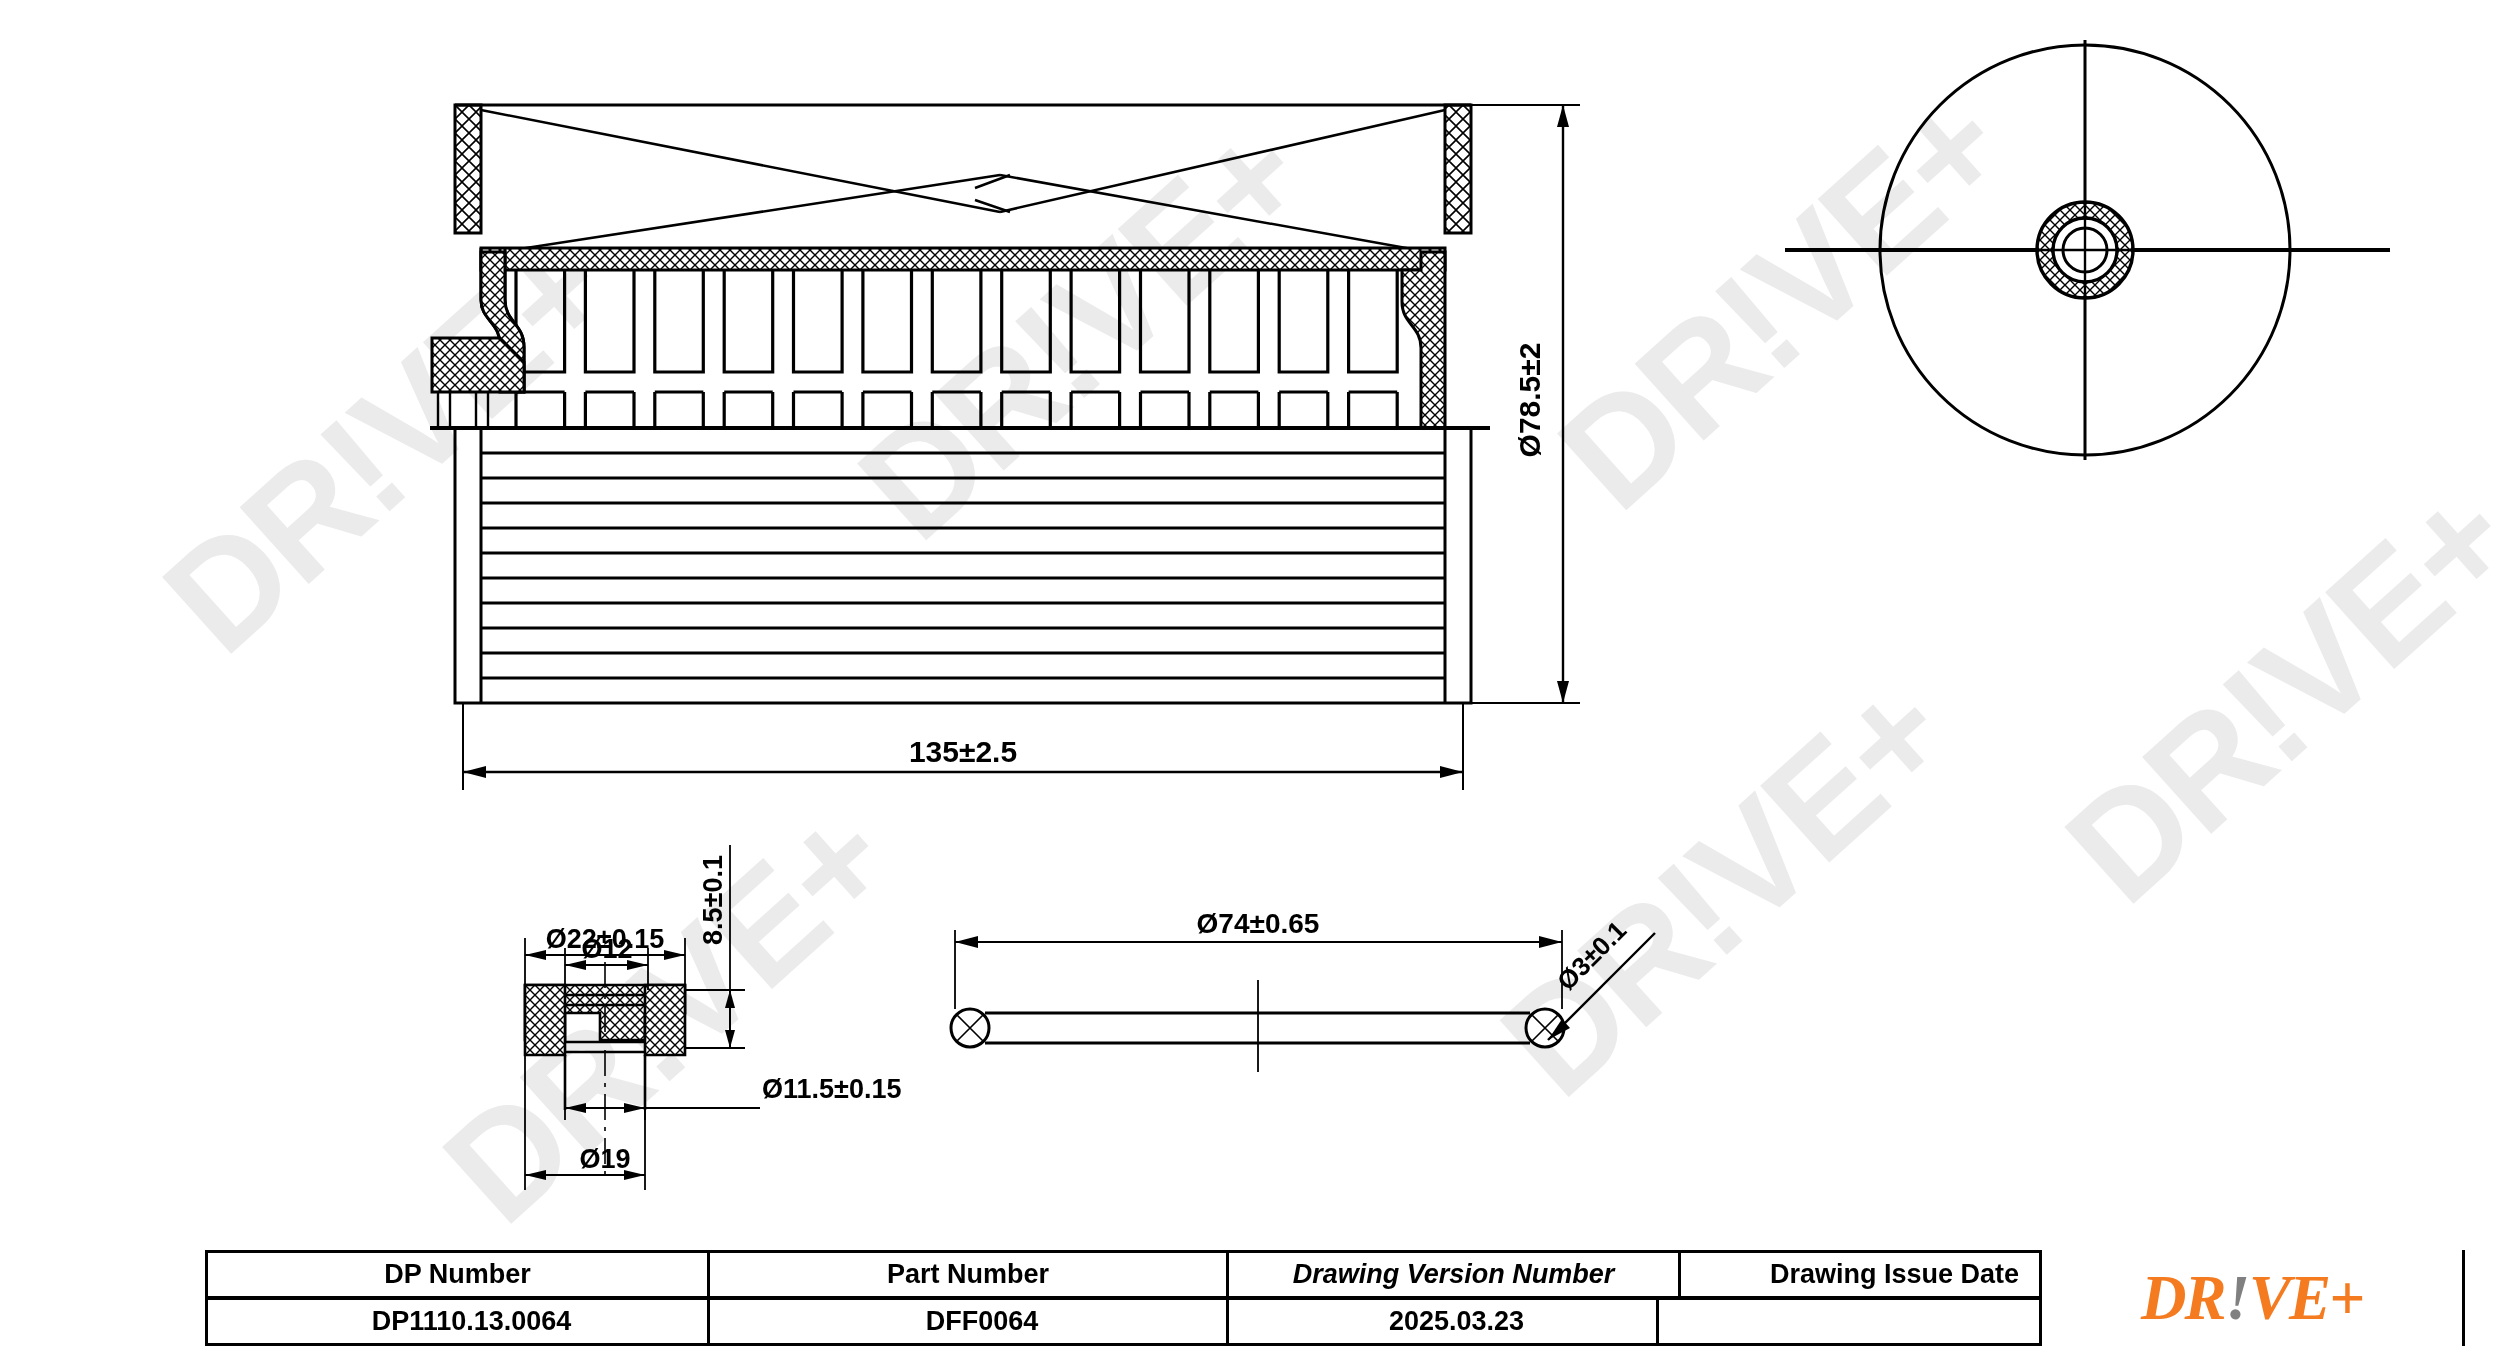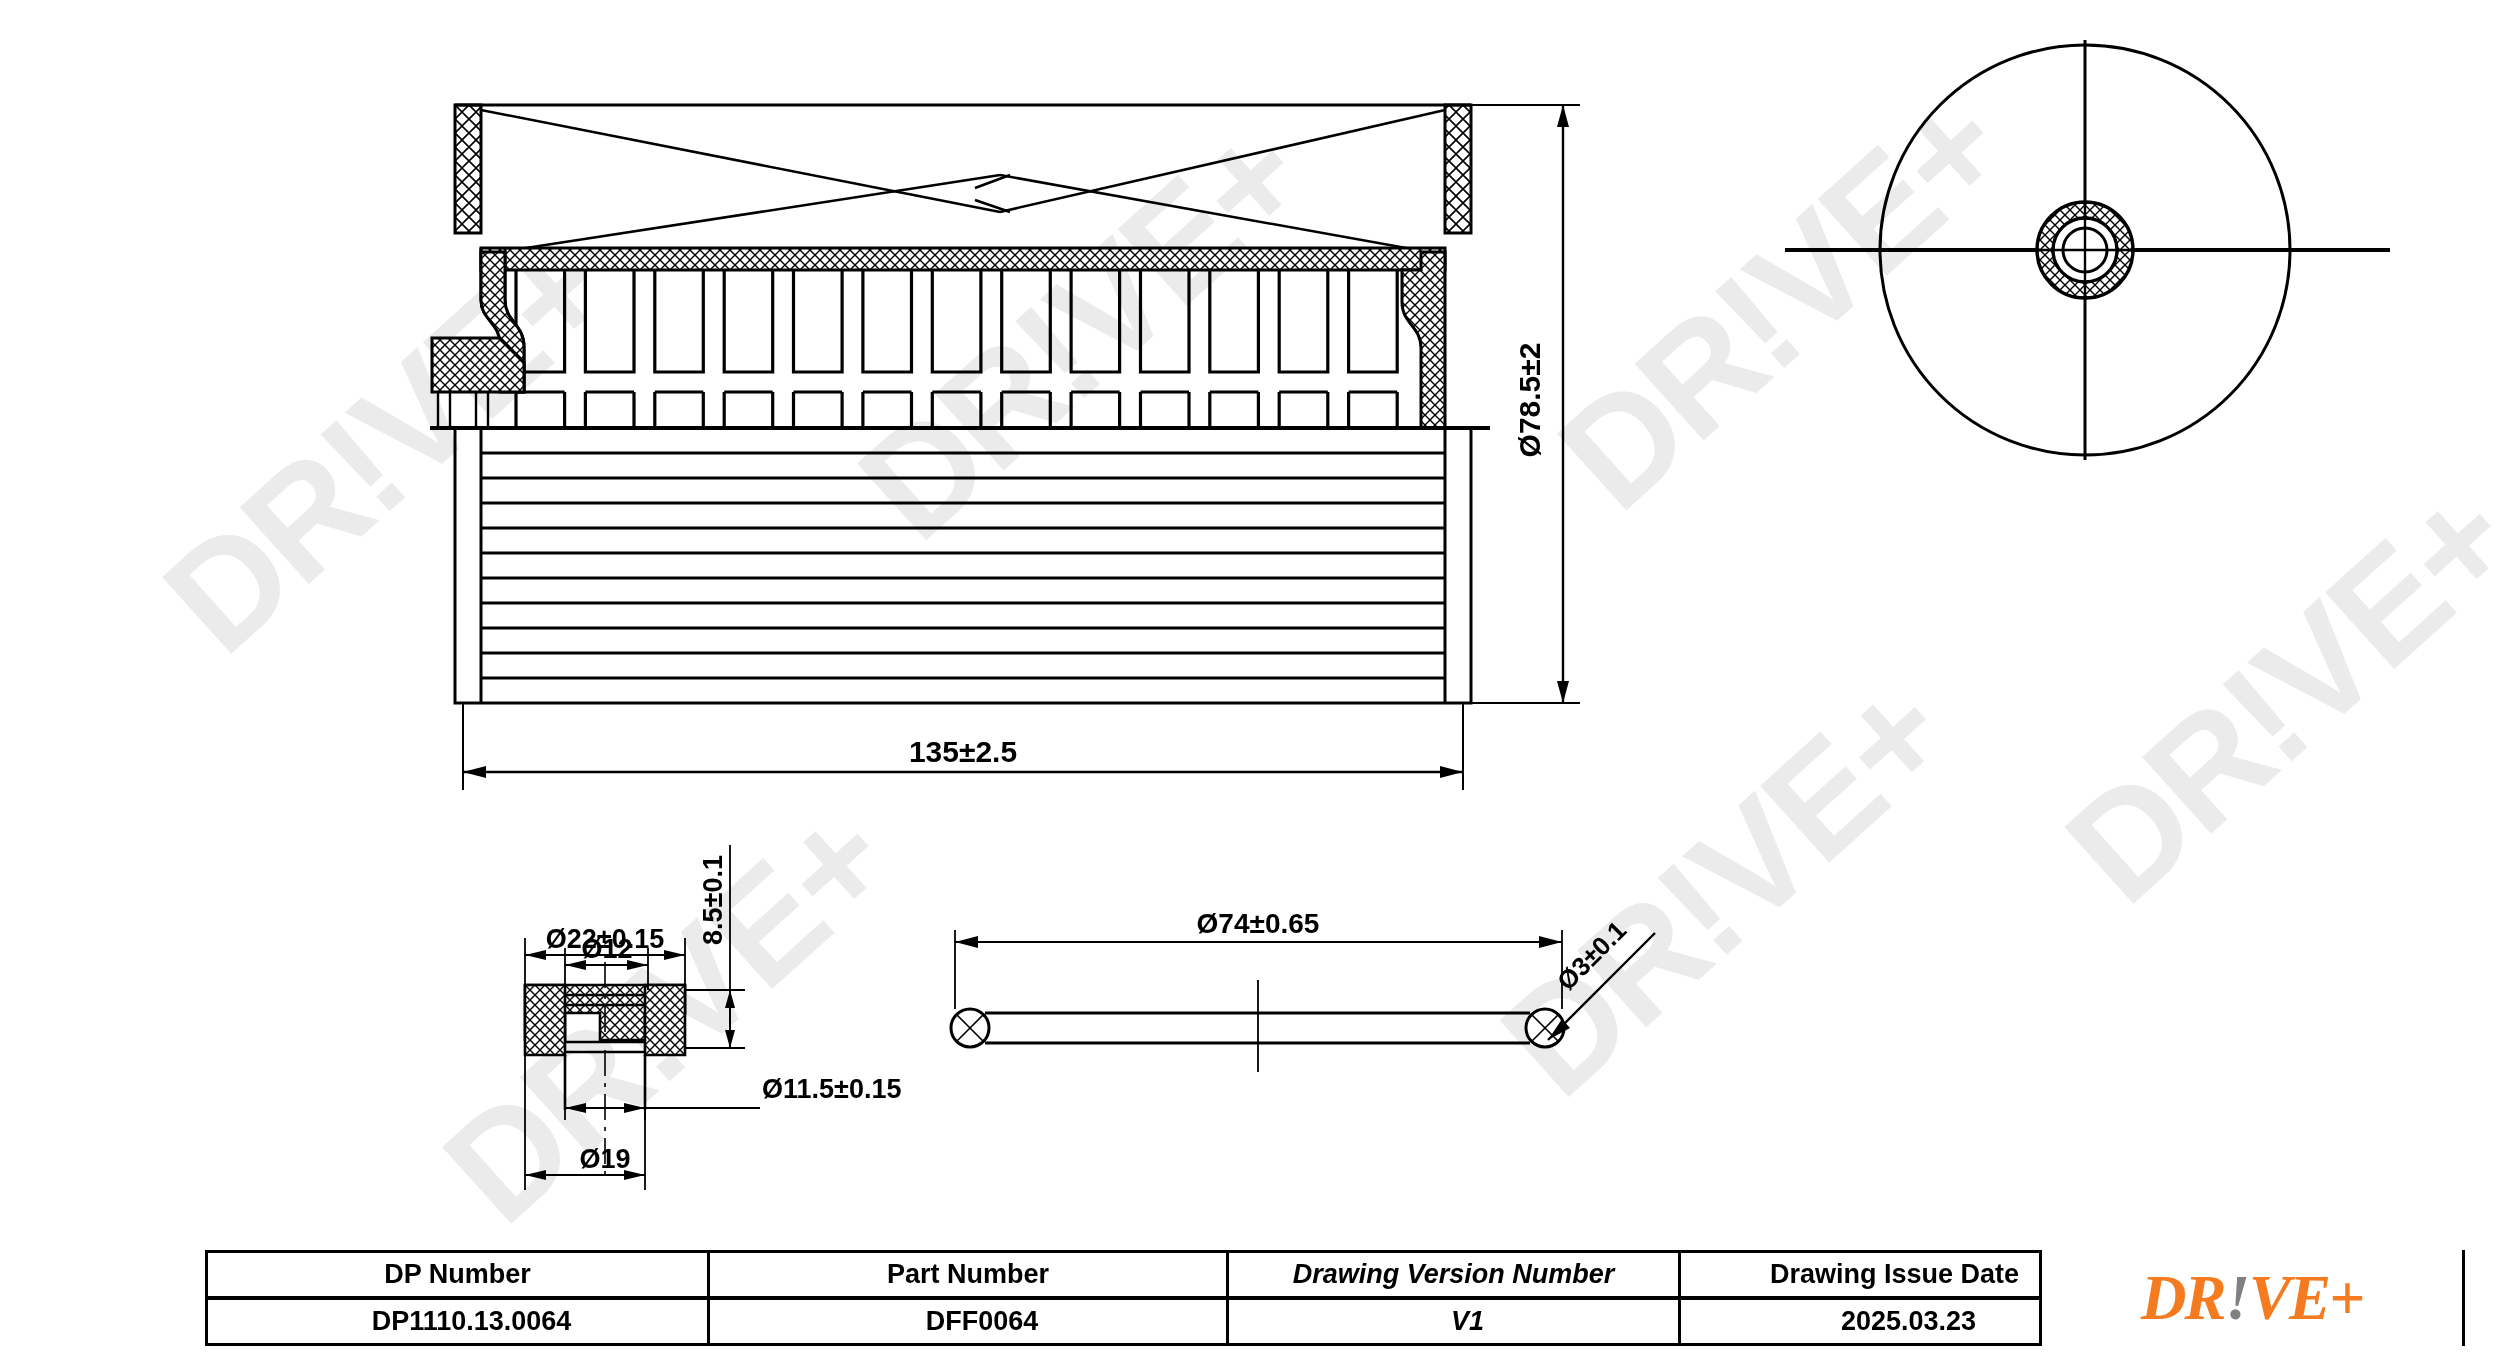--- a/index.html
+++ b/index.html
@@ -352,21 +352,20 @@
   <div class="tb-row head">
     <div class="tb-cell c0">DP Number</div>
     <div class="tb-cell c1">Part Number</div>
     <div class="tb-cell c2">Drawing Version Number</div>
     <div class="tb-cell c3">Drawing Issue Date</div>
     <div class="tb-cell c4"></div>
   </div>
   <div class="tb-row body">
     <div class="tb-cell c0">DP1110.13.0064</div>
     <div class="tb-cell c1">DFF0064</div>
-    <div class="tb-cell c2">V1</div>
     <div class="tb-cell c3">2025.03.23</div>
     <div class="tb-cell c4"></div>
   </div>
   <div id="logocell">
     <div class="logo">
       <span>DR</span>
           <span class="bang">!</span>
           <span>VE+</span>
     </div>
   </div>

